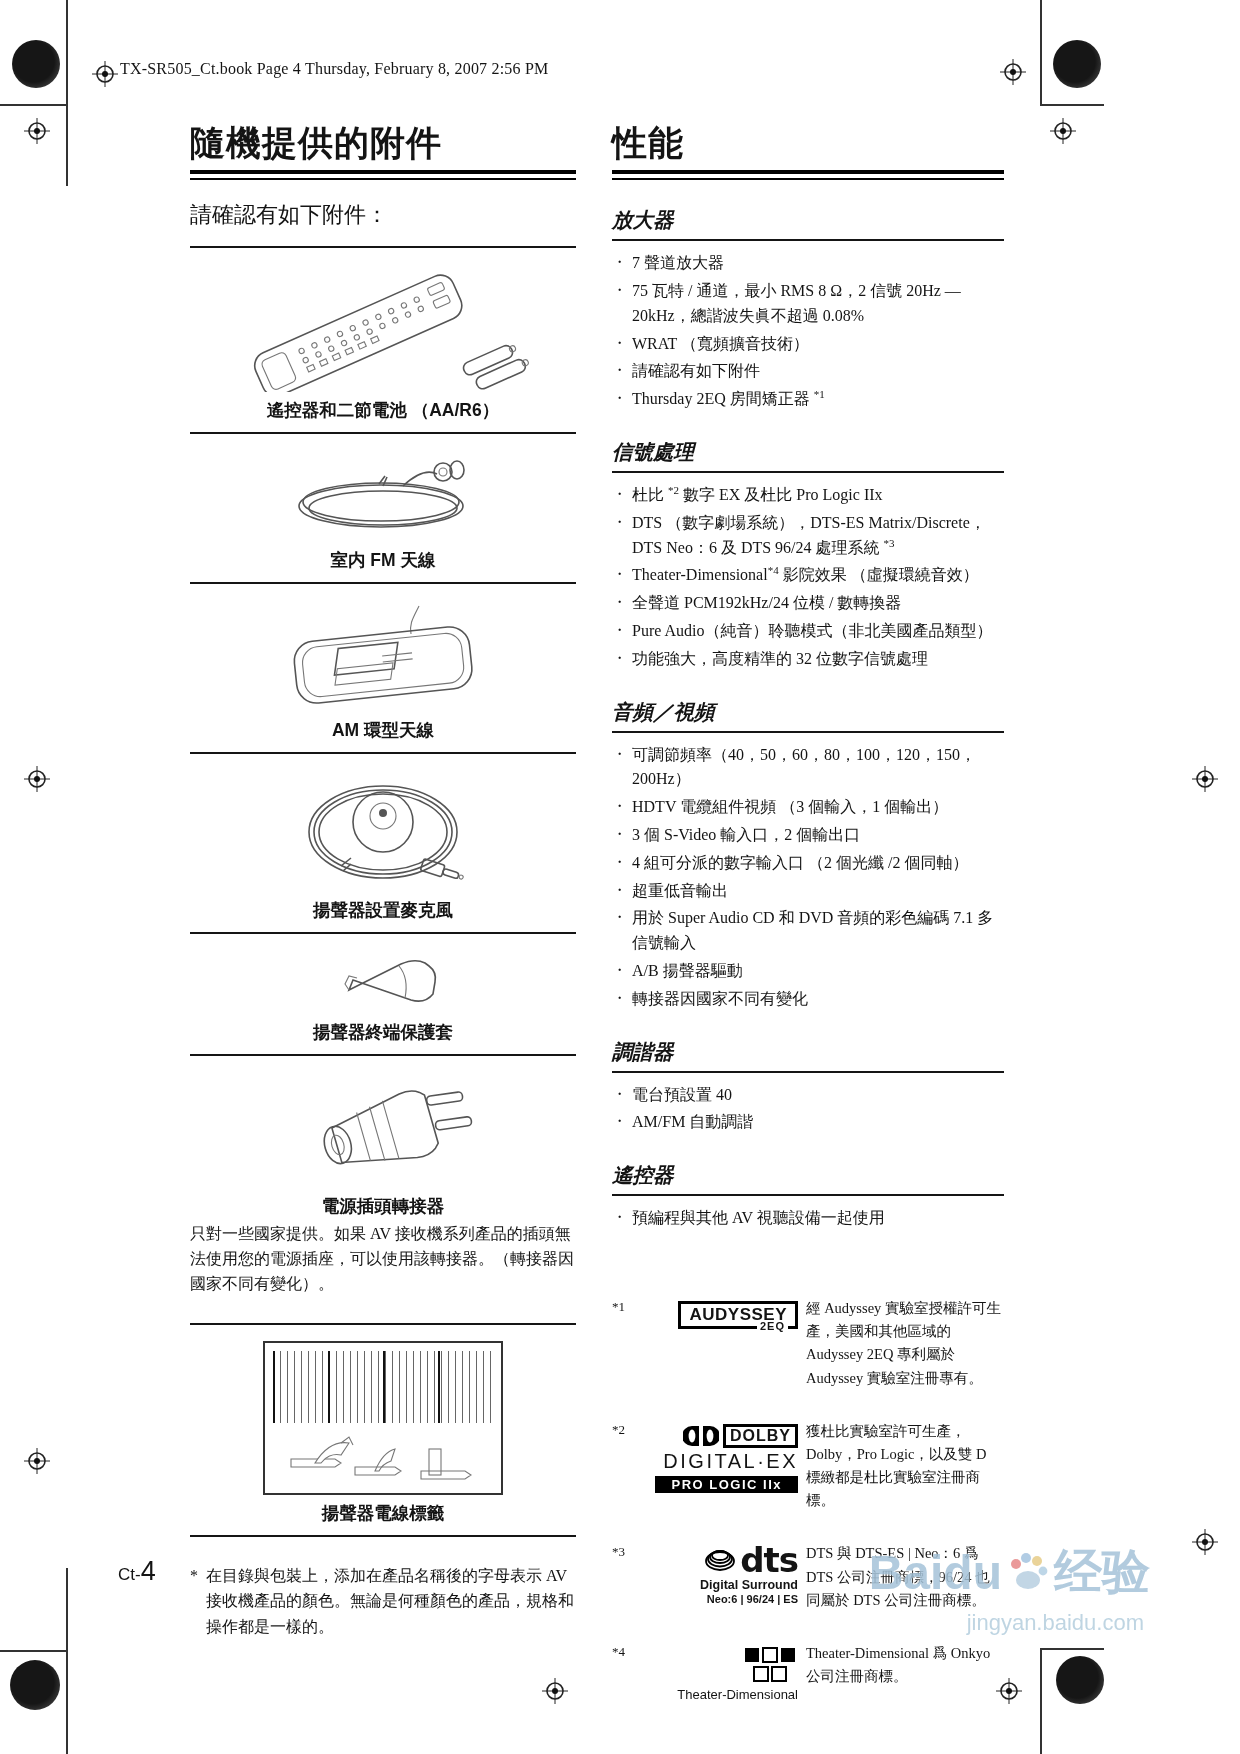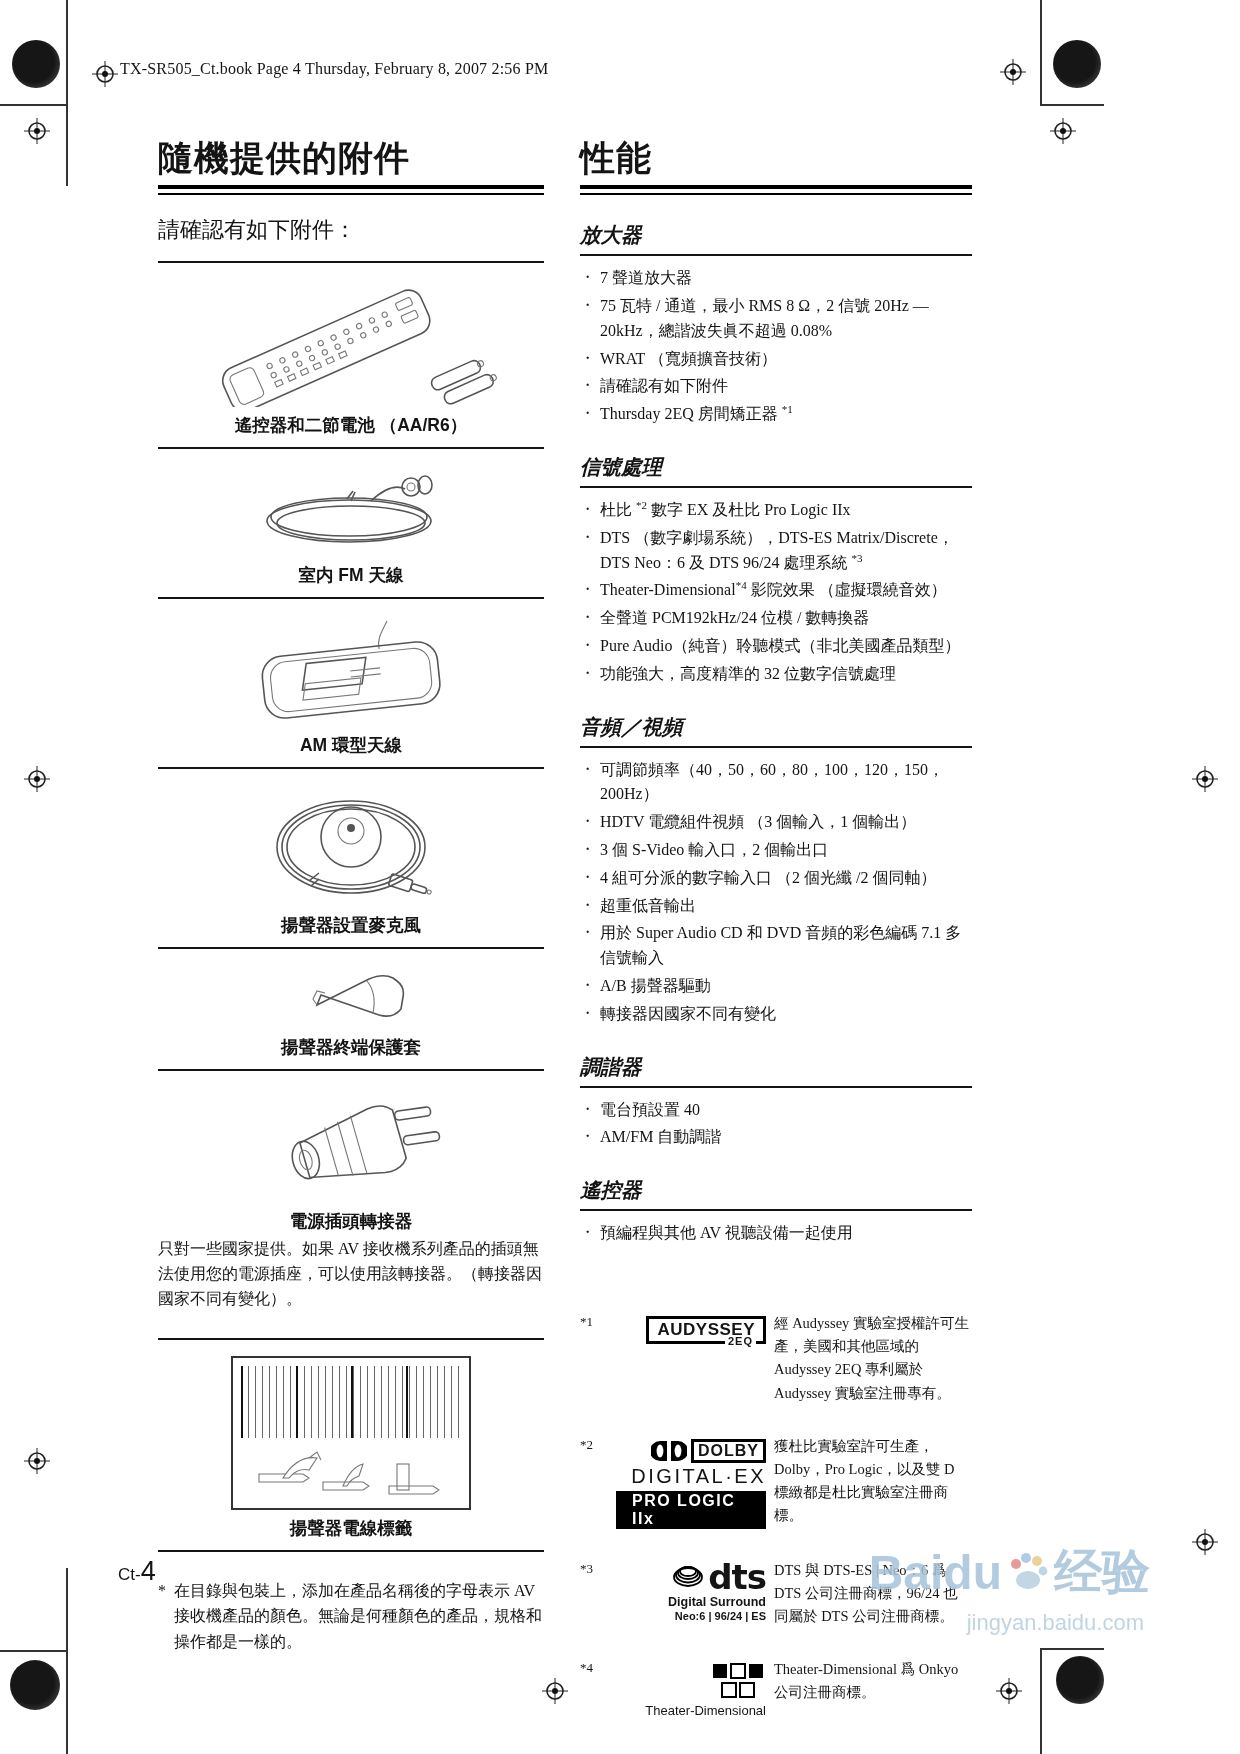--- a/index.html
+++ b/index.html
@@ -9,21 +9,21 @@
   
   .halftone{position:absolute;border-radius:50%;
     background:radial-gradient(circle at 45% 45%, #161616 0 55%, #2e2e2e 70%, #4a4a4a 88%, #6a6a6a 100%);}
   .pline{position:absolute;background:#333;}
   .cross{position:absolute;width:26px;height:26px;}
 
   
   .doc-header{position:absolute;left:120px;top:60px;font-size:16px;letter-spacing:0.2px;}
 
   
-  .col{position:absolute;top:138px;}
+  .col{position:absolute;top:123px;margin-left:32px;}
   .col-left{left:158px;width:386px;}
   .col-right{left:580px;width:392px;}
 
   h1.big-title{margin:0;font-family:"Liberation Sans","DejaVu Sans",sans-serif;
     font-weight:700;font-size:35px;letter-spacing:1px;line-height:1.15;}
   .rule-double{height:4px;border-top:4px solid #000;border-bottom:2px solid #000;margin-top:7px;}
 
   .intro{margin:20px 0 0;font-size:22px;}
 
   
@@ -64,21 +64,21 @@
     font-weight:700;font-size:17px;letter-spacing:0.5px;}
   .aud-sub{align-self:flex-end;margin:-9px 10px 0 0;background:#fff;padding:0 3px;
     font-family:"Liberation Sans",sans-serif;font-weight:700;font-size:11px;letter-spacing:1px;}
 
   .dolby-row{display:flex;align-items:center;gap:4px;}
   .dolby-word{border:3px solid #000;padding:0 4px;font-family:"Liberation Sans",sans-serif;
     font-weight:700;font-size:16px;letter-spacing:1px;}
   .dolby-l2{font-family:"Liberation Sans",sans-serif;font-weight:400;font-size:20px;
     letter-spacing:2.5px;margin-top:2px;}
   .dolby-l3{background:#000;color:#fff;font-family:"Liberation Sans",sans-serif;font-weight:700;
-    font-size:16px;padding:1px 16px;letter-spacing:1.5px;margin-top:3px;}
+    font-size:13px;padding:1px 16px;letter-spacing:1.5px;margin-top:3px;}
 
   .dts-row{display:flex;align-items:center;gap:3px;}
   .dts-word{font-family:"DejaVu Sans","Liberation Sans",sans-serif;font-weight:900;
     font-size:34px;line-height:0.85;letter-spacing:-1px;}
   .dts-l2{font-family:"Liberation Sans",sans-serif;font-weight:700;font-size:12.5px;margin-top:3px;}
   .dts-l3{font-family:"Liberation Sans",sans-serif;font-weight:700;font-size:11px;margin-top:1px;}
 
   .td-label{font-family:"Liberation Sans",sans-serif;font-size:13px;margin-top:3px;}
 
   

